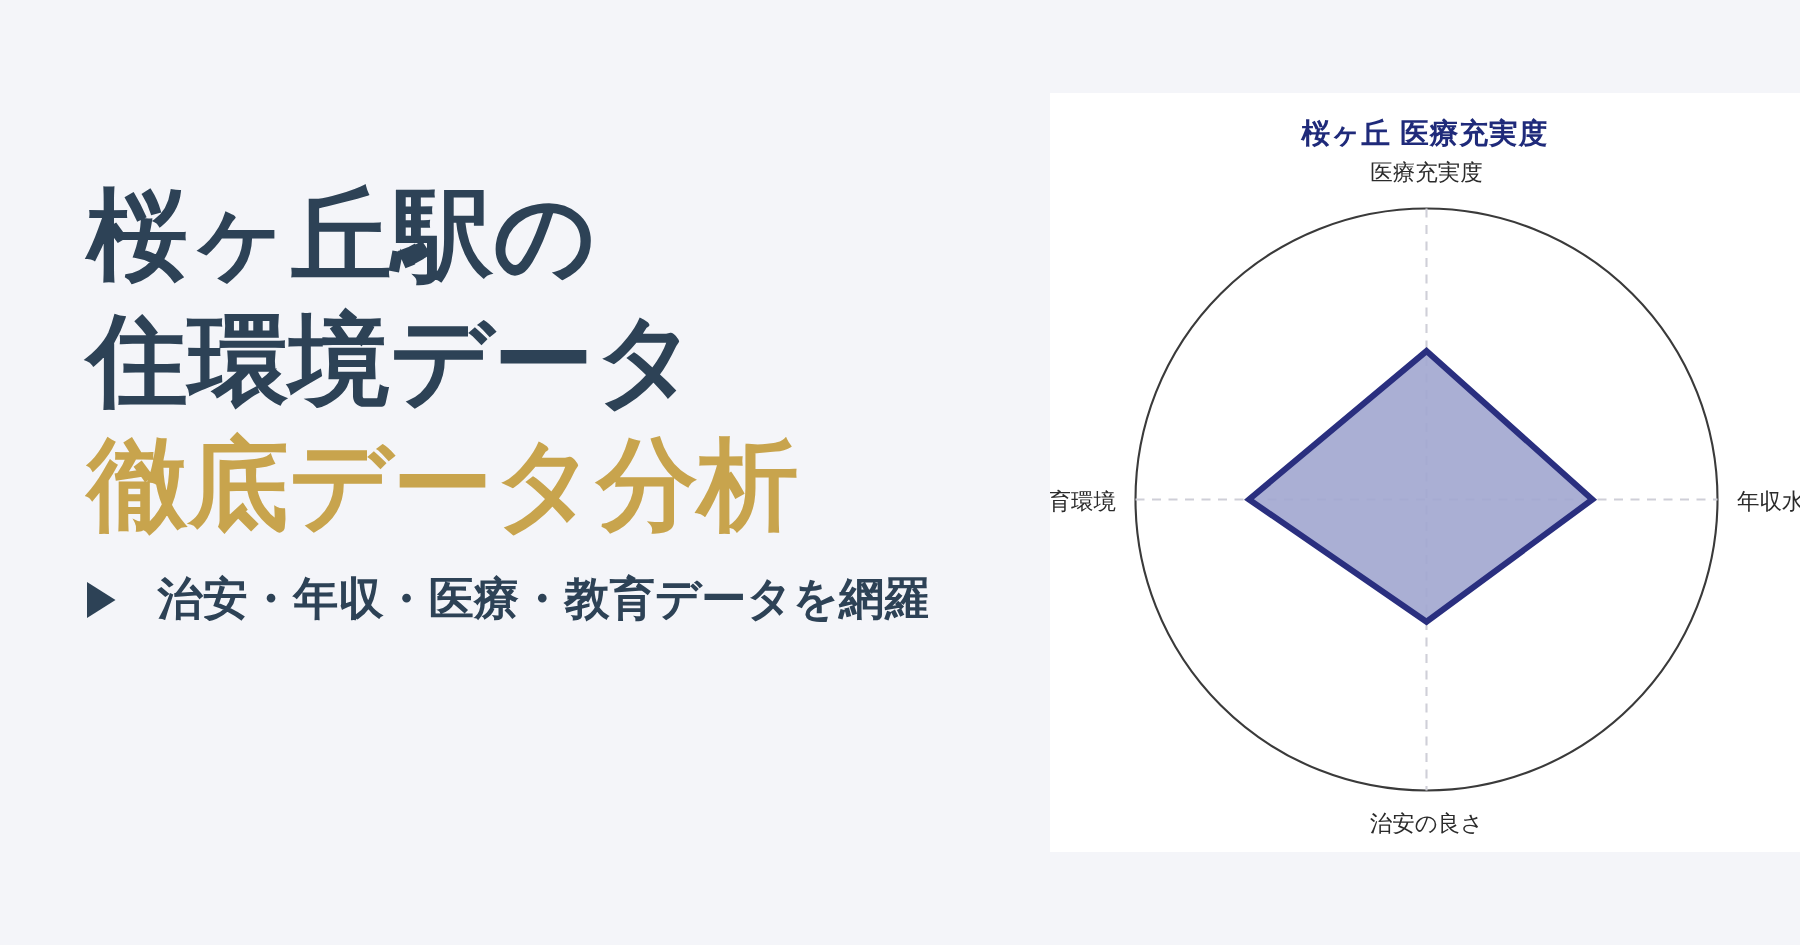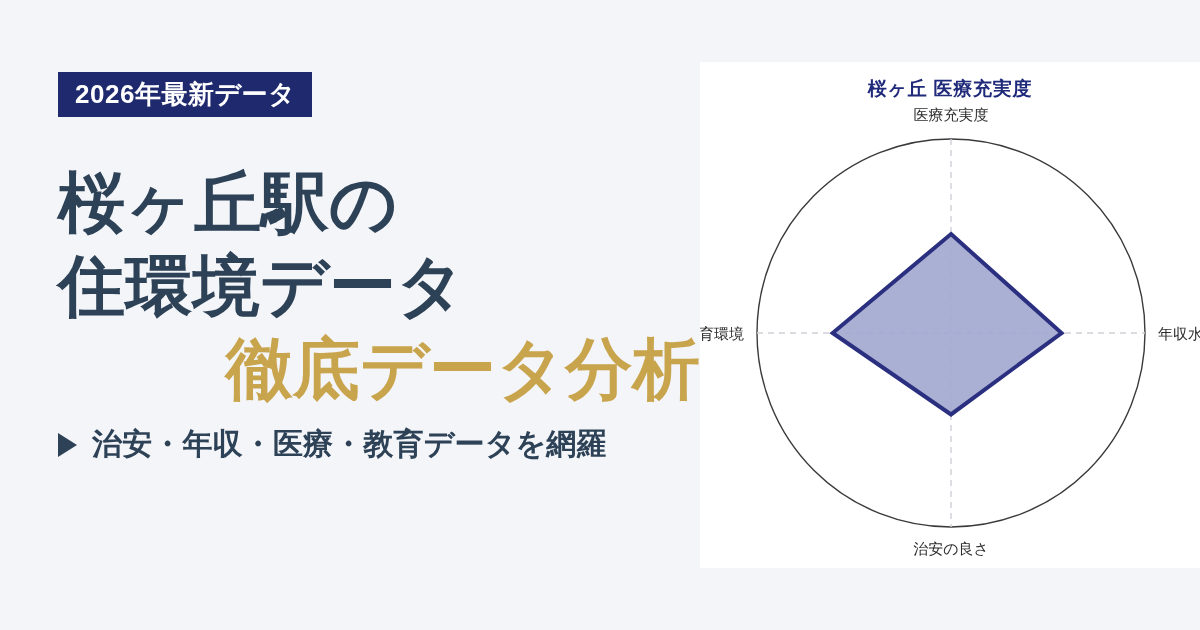--- a/index.html
+++ b/index.html
@@ -42,32 +42,32 @@
     margin-top: 44px;
   }
   .headline-line {
     font-size: 67px;
     font-weight: bold;
     line-height: 1.24;
     letter-spacing: 0.005em;
     white-space: nowrap;
   }
   .headline-line.navy { color: #2d4256; }
-  .headline-line.gold { color: #c8a44d; text-align: right; }
+  .headline-line.gold { color: #c8a44d; }
 
   .subtitle {
     margin-top: 14px;
     font-size: 30px;
     font-weight: bold;
     color: #2d4256;
     letter-spacing: 0.005em;
     white-space: nowrap;
     display: flex;
     align-items: center;
-    gap: 9px;
+    gap: 22px;
   }
   .tri-icon {
     display: inline-block;
     width: 0;
     height: 0;
     border-left: 19px solid #2d4256;
     border-top: 12px solid transparent;
     border-bottom: 12px solid transparent;
     margin-right: 6px;
     flex: none;
@@ -103,21 +103,20 @@
     font-family: "Liberation Sans", "DejaVu Sans", sans-serif;
     font-size: 15px;
     fill: #2b2b2b;
   }
 </style>
 </head>
 <body>
 
 <div class="left-col">
 
-  <div class="badge">2026年最新データ</div>
 
   <div class="headline">
     <div class="headline-line navy">桜ヶ丘駅の</div>
     <div class="headline-line navy">住環境データ</div>
     <div class="headline-line gold">徹底データ分析</div>
   </div>
 
   <div class="subtitle">
     <span class="tri-icon"></span>
     <span>治安・年収・医療・教育データを網羅</span>

